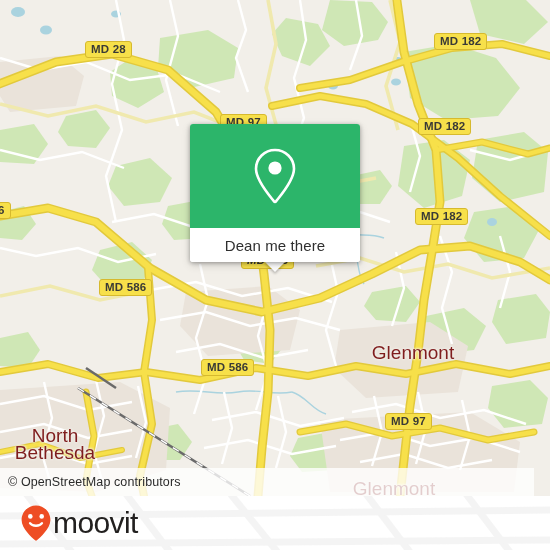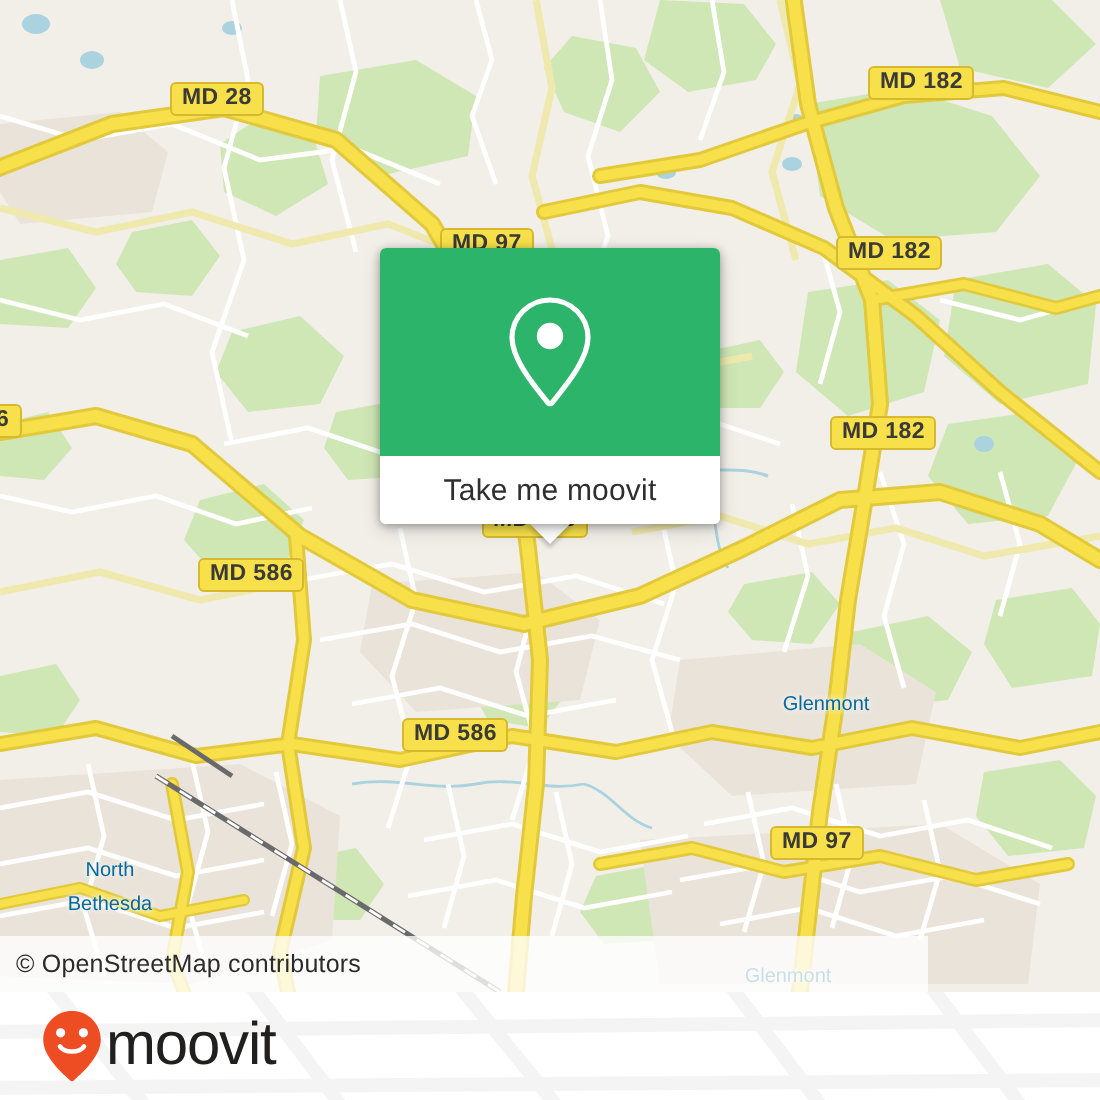--- a/index.html
+++ b/index.html
@@ -9,21 +9,21 @@
     background:#ffffff;
   }
   #app{position:relative;width:550px;height:550px;overflow:hidden;background:#fff;}
 
   
   #map{position:absolute;left:0;top:0;width:550px;height:496px;overflow:hidden;background:#f2efe9;}
   #map svg{position:absolute;left:0;top:0;}
 
   
   #attribution{
-    position:absolute;left:0;top:468px;width:464px;height:28px;
+    position:absolute;left:0;top:468px;width:534px;height:28px;
     background:rgba(255,255,255,0.78);
     display:flex;align-items:center;
     box-sizing:border-box;padding-left:8px;
     font-size:12.5px;color:#2b2b2b;letter-spacing:.1px;
   }
 
   
   #card{
     position:absolute;left:190px;top:124px;width:170px;height:138px;
     border-radius:3px;overflow:hidden;
@@ -71,21 +71,21 @@
   .shield{
     position:absolute;
     background:#f7e04a;border:1.4px solid #d6b92e;border-radius:3px;
     color:#3a3a36;font-size:11.5px;font-weight:700;letter-spacing:.2px;
     padding:1.5px 5px 2px 5px;white-space:nowrap;line-height:1;
     box-sizing:border-box;
   }
 
   
   .place{
-    position:absolute;color:#0369a1;font-size:10px;
+    position:absolute;color:#7f1d1d;font-size:19px;
     text-align:center;line-height:16px;white-space:nowrap;
     text-shadow:0 0 3px #f2efe9,0 0 3px #f2efe9,0 0 2px #f2efe9;
   }
   .place.two{line-height:17px;}
 </style>
 </head>
 <body>
 
 <div id="app">
 
@@ -274,21 +274,21 @@
   <div id="card-tail"></div>
   <div id="card">
     <div id="card-head">
       <svg width="46" height="58" viewBox="0 0 46 58">
         <path d="M23 3 C12.5 3 4 11.4 4 21.8 C4 33.5 17 48 22 54.4 C22.5 55 23.5 55 24 54.4
                  C29 48 42 33.5 42 21.8 C42 11.4 33.5 3 23 3 Z" fill="none" stroke="#ffffff" stroke-width="2.6" stroke-linejoin="round"></path>
         <circle cx="23" cy="21" r="6.6" fill="#ffffff"></circle>
       </svg>
     </div>
     <div id="card-foot">
-      <span>Take me moovit</span>
+      <span>Dean me there</span>
     </div>
   </div>
 
   <div id="footer">
 
     <svg id="footer-watermark" viewBox="0 0 550 54" preserveAspectRatio="none">
       <g stroke="#ececec" fill="none" stroke-width="7">
         <path d="M20,-10 L78,64"></path>
         <path d="M120,-10 L176,64"></path>
         <path d="M224,-10 L284,64"></path>

